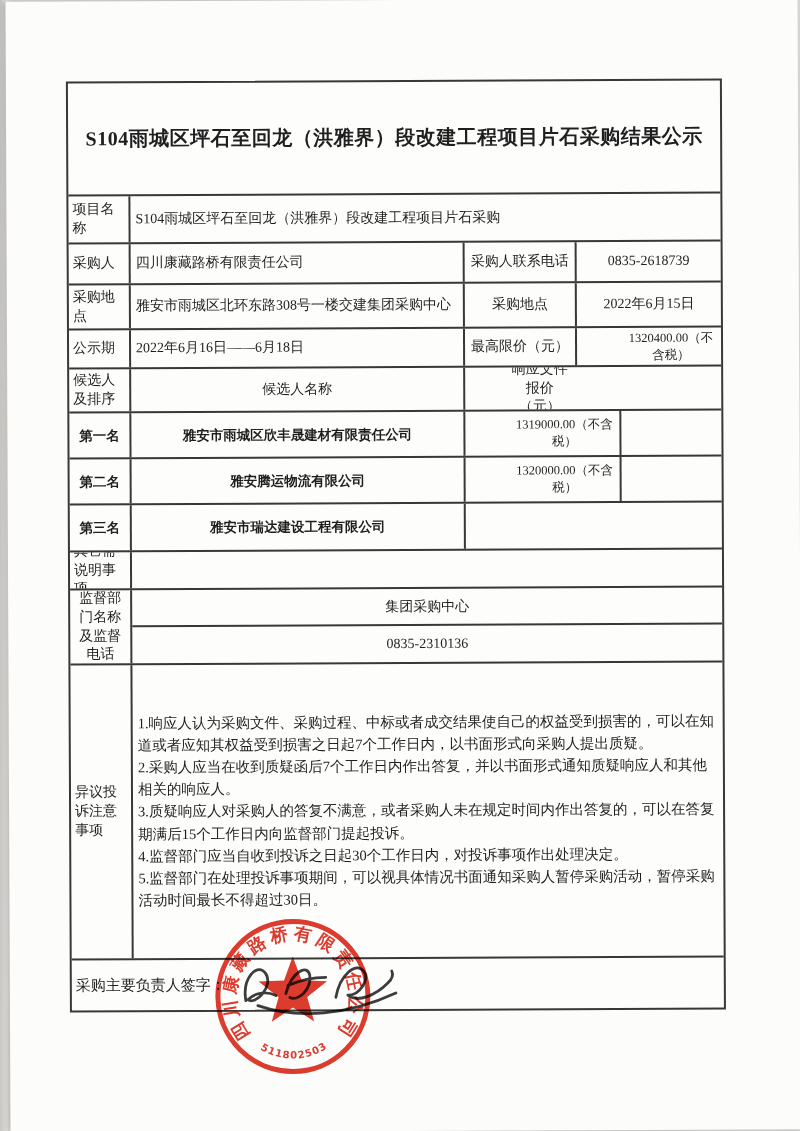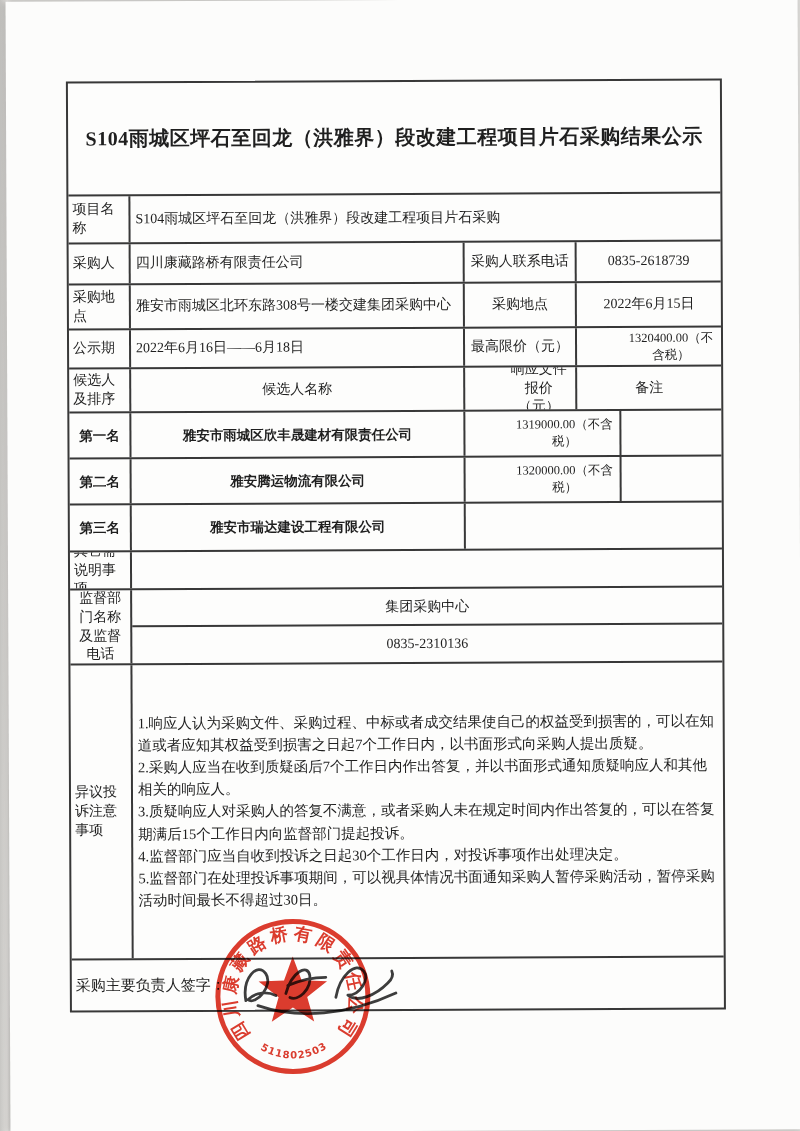--- a/index.html
+++ b/index.html
@@ -99,21 +99,20 @@
       <div class="cell c-main">2022年6月16日——6月18日</div>
       <div class="cell c-3 center">最高限价（元）</div>
       <div class="cell c-4 center price">1320400.00（不含税）</div>
     </div>
 
     <div class="row r5">
       <div class="cell c-label">候选人及排序</div>
       <div class="cell c-main center">候选人名称</div>
       <div class="cell c-3 center pre">响应文件报价
 （元）</div>
-      <div class="cell c-4 center">备注</div>
     </div>
 
     <div class="row r6">
       <div class="cell c-label center boldcn">第一名</div>
       <div class="cell c-main center boldcn">雅安市雨城区欣丰晟建材有限责任公司</div>
       <div class="cell c-3 center price">1319000.00（不含税）</div>
       <div class="cell c-4 center"></div>
     </div>
     <div class="row r7">
       <div class="cell c-label center boldcn">第二名</div>

